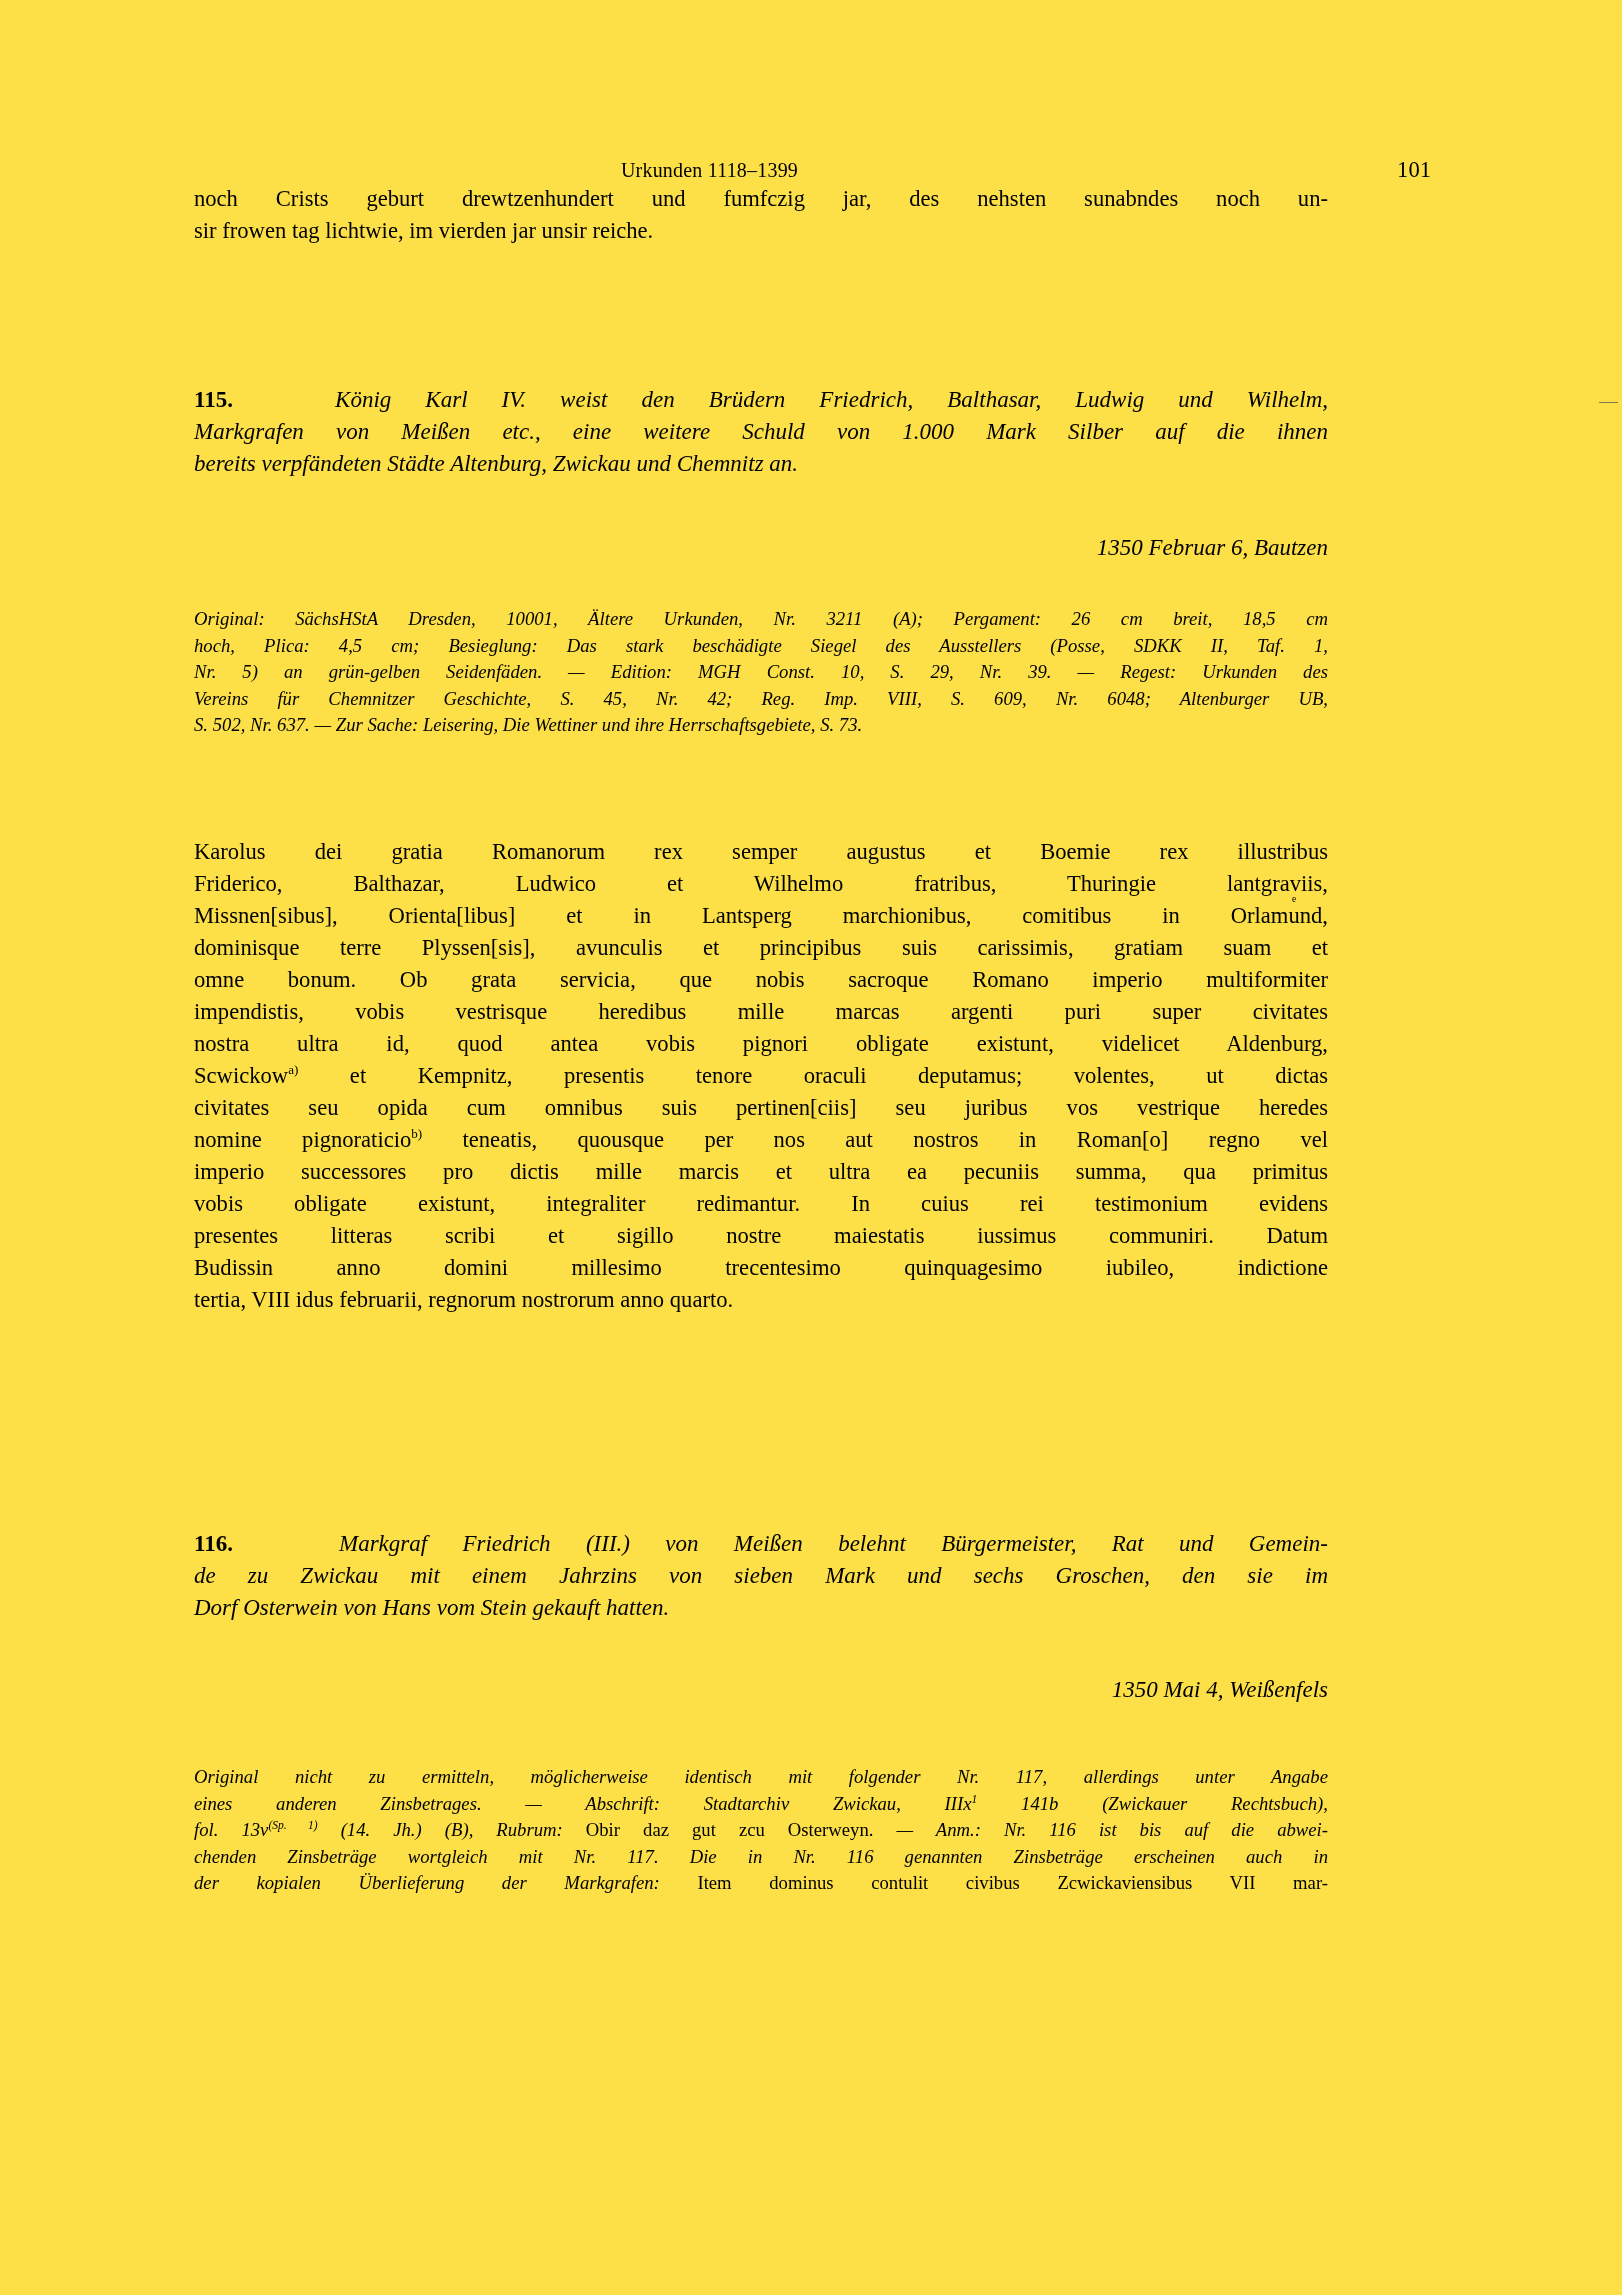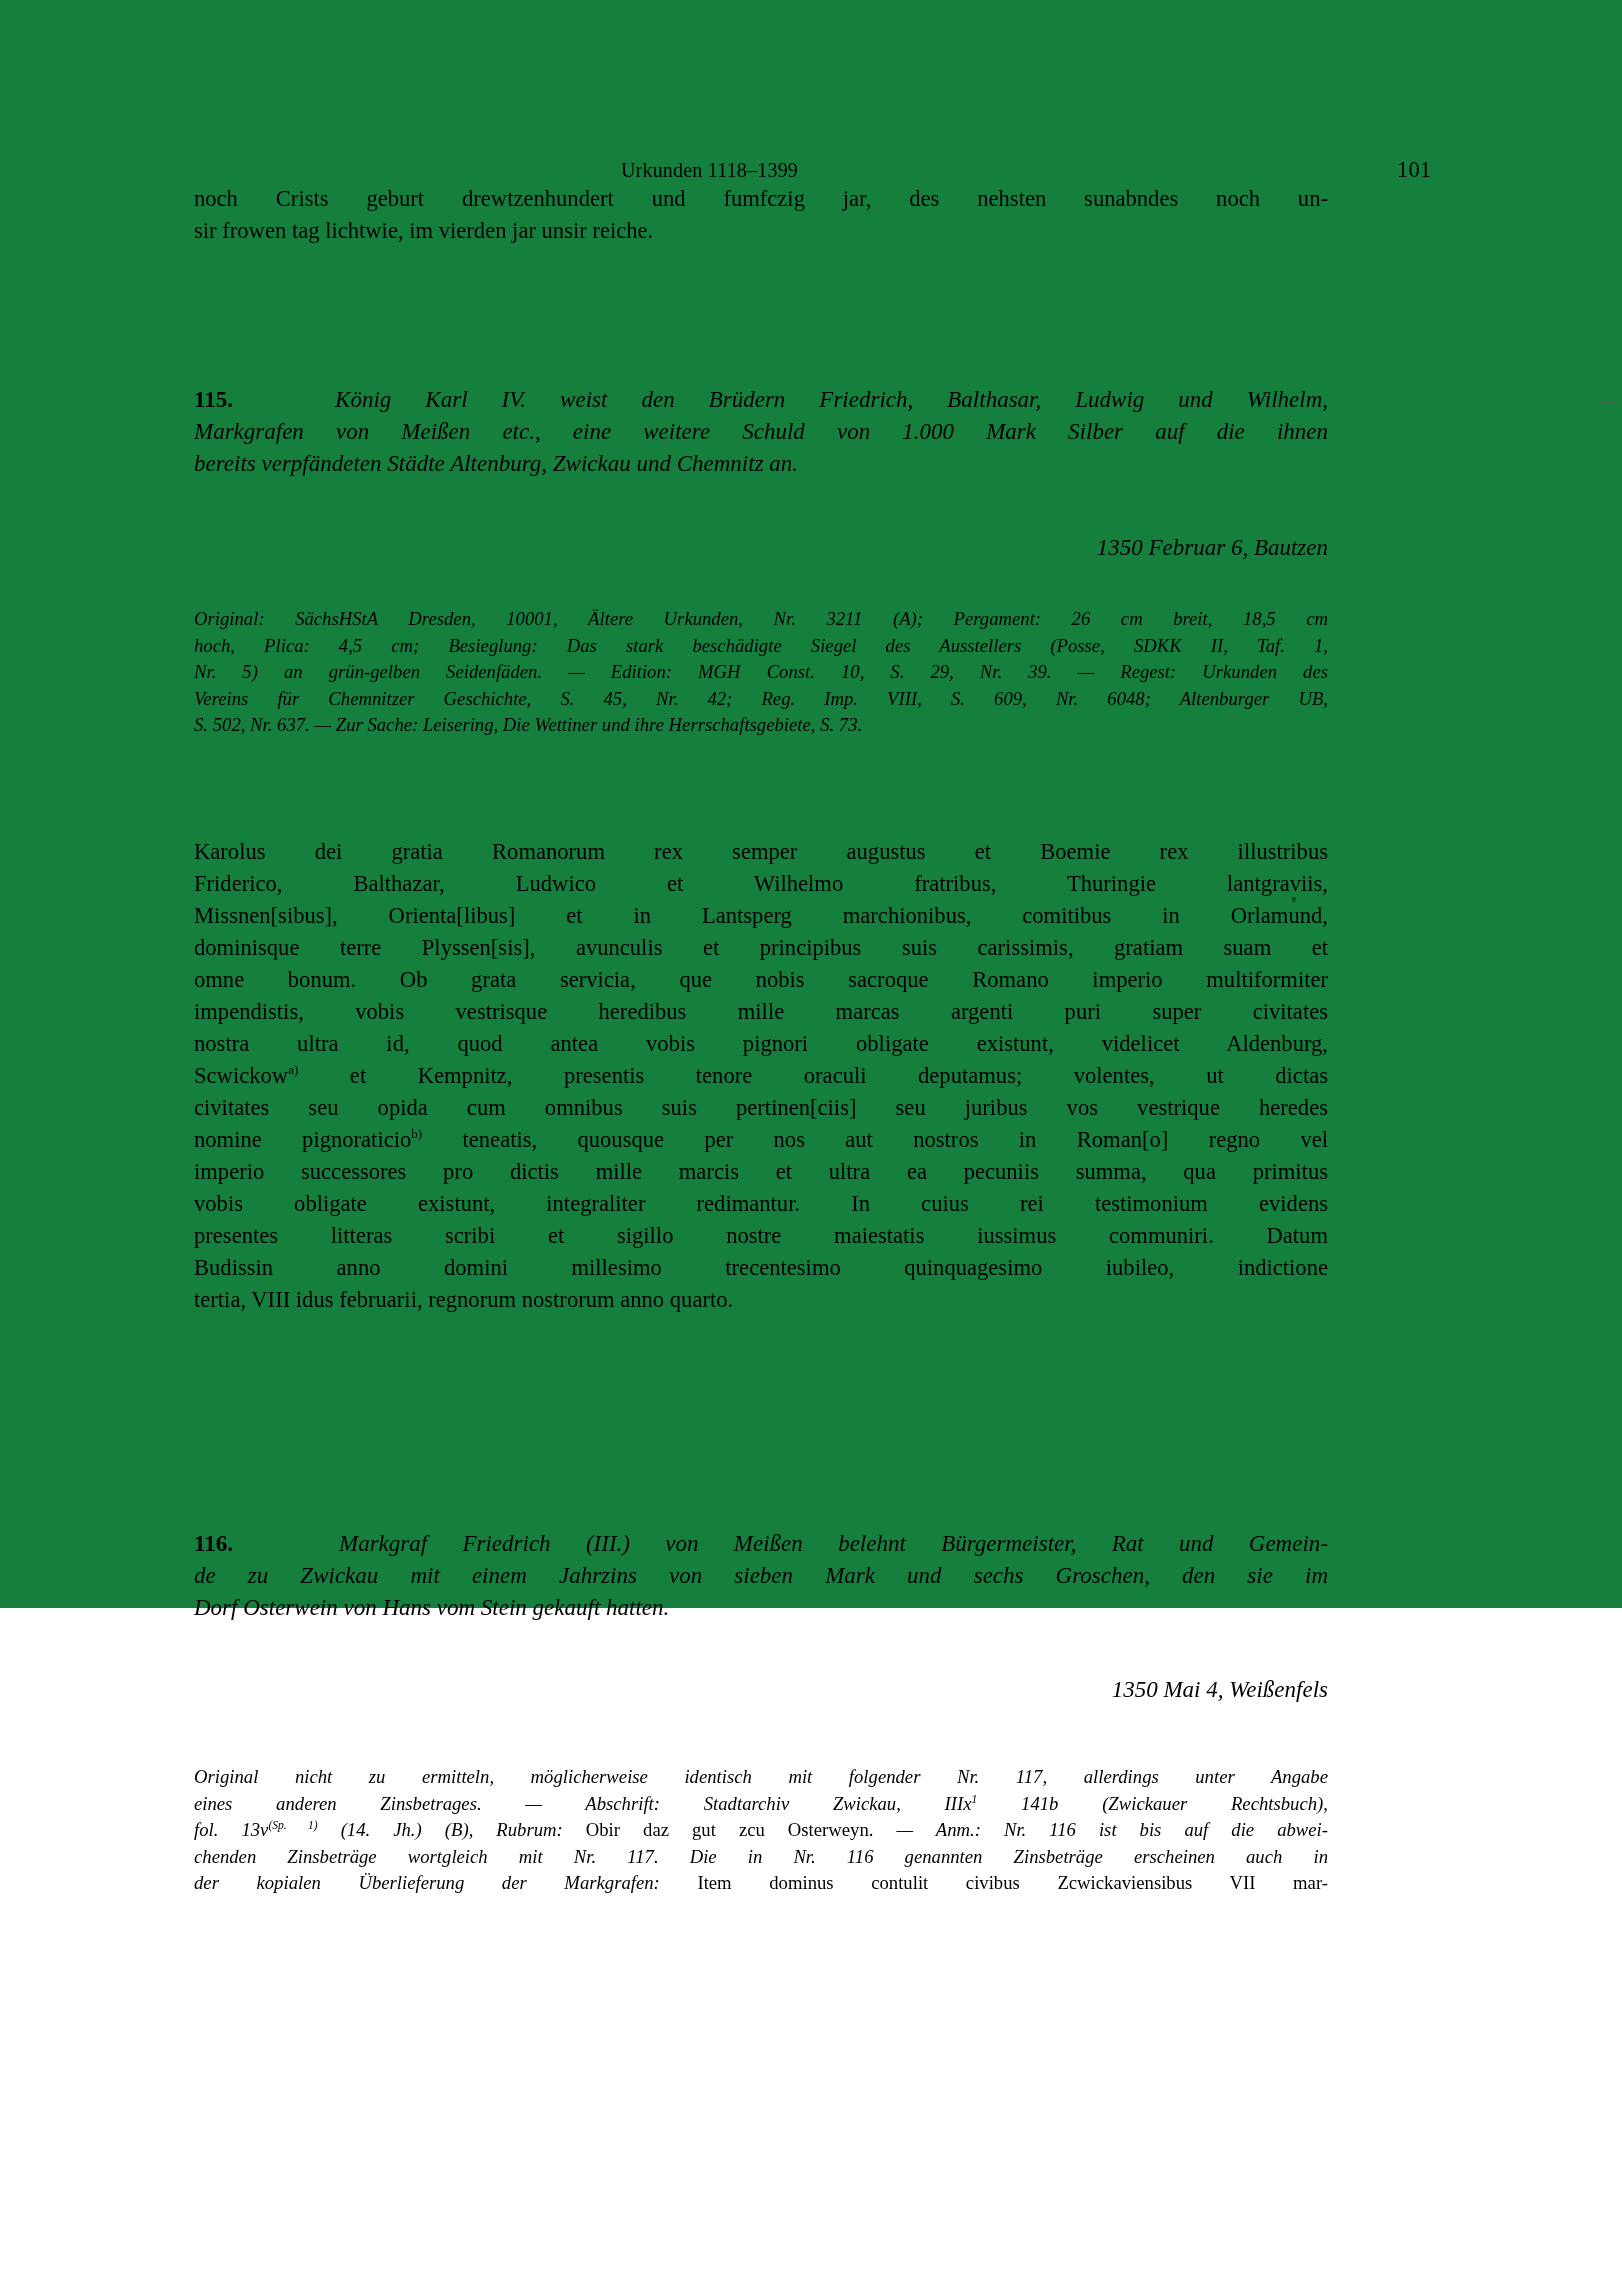--- a/index.html
+++ b/index.html
@@ -13,22 +13,22 @@
     position: relative;
     font-family: "Liberation Serif", "DejaVu Serif", serif;
     color: #000000;
     overflow: hidden;
   }
 
   .page {
     position: absolute;
     left: 0; top: 0;
     width: 1623px;
-    height: 1608px;
-    background: #15803d;
+    height: 2295px;
+    background: #fde047;
   }
 
   
   .runhead {
     position: absolute;
     left: 194px;
     top: 157px;
     width: 1237px;
     height: 34px;
   }

